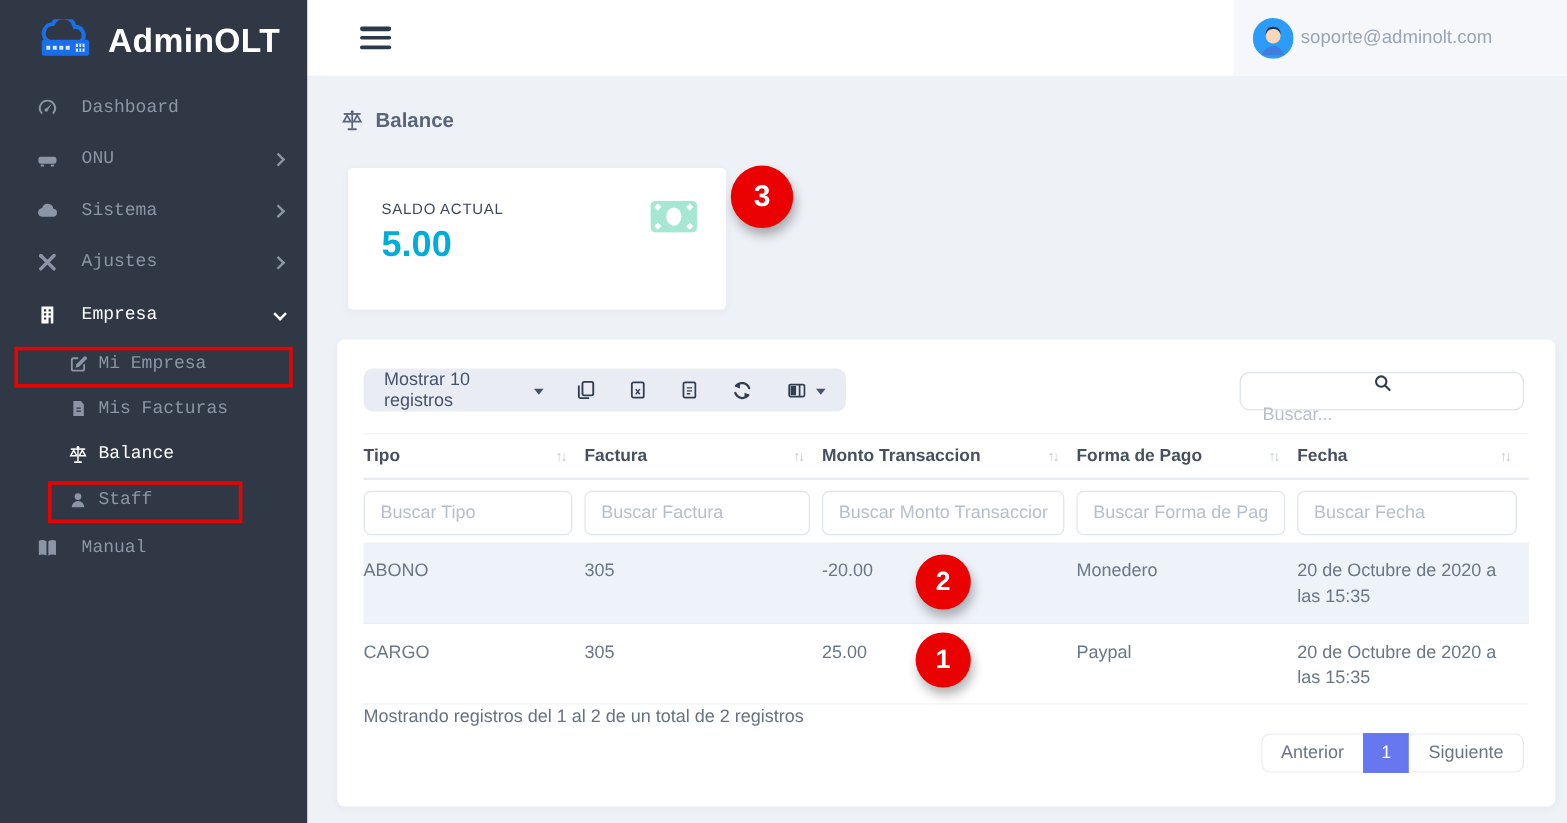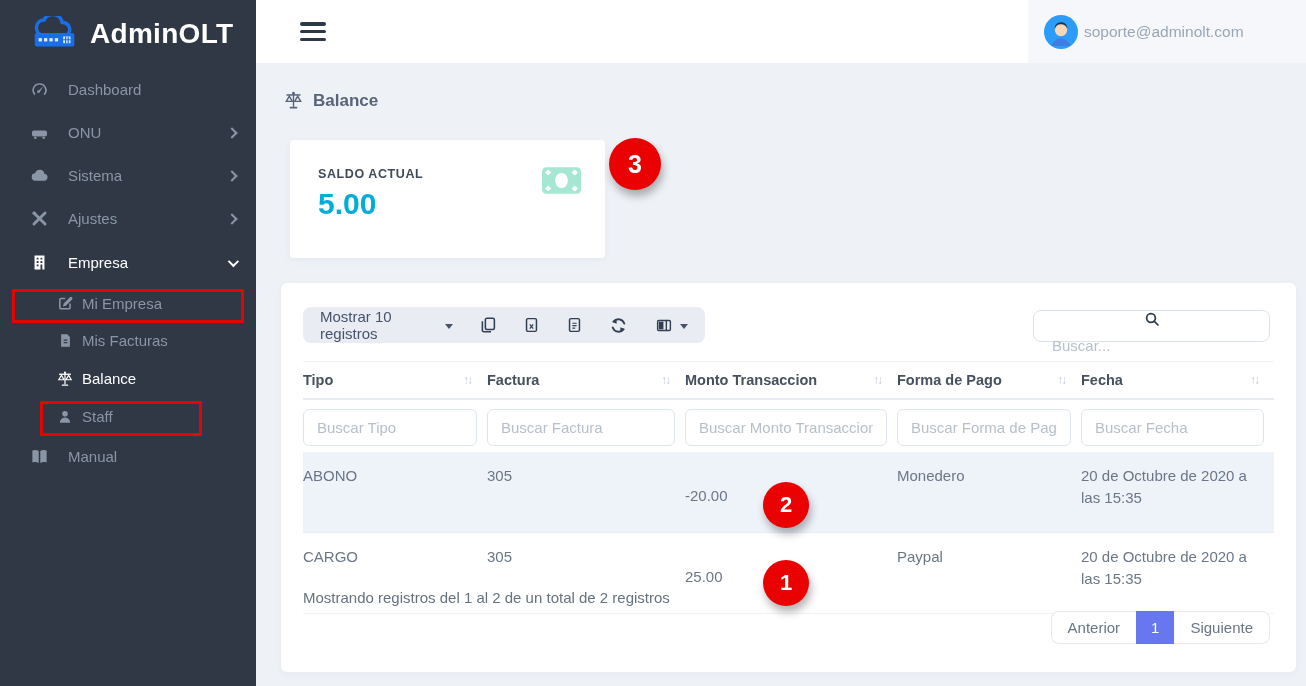--- a/index.html
+++ b/index.html
@@ -3,21 +3,21 @@
 <meta charset="utf-8">
 <style>
   * { margin:0; padding:0; box-sizing:border-box; }
   html,body { width:1306px; height:686px; overflow:hidden; }
   body { font-family:"Liberation Sans", sans-serif; background:#eef1f6; position:relative; }
 
   
   .sidebar { position:absolute; left:0; top:0; width:256px; height:686px; background:#2f3844; z-index:5; }
   .brand { display:flex; align-items:center; gap:8px; padding:16px 0 12px 28px; }
   .brand-text { color:#fff; font-size:28px; font-weight:800; letter-spacing:.3px; }
-  .nav { margin-top:4px; }
+  .nav { margin-top:4px;font-family:Liberation Mono, monospace; }
   .nav-item { height:43px; display:flex; align-items:center; padding:0 20px 0 28px; color:#8a96a6; font-size:15px; cursor:pointer; }
   .nav-item .nav-icon { width:22px; margin-right:18px; display:flex; justify-content:center; align-items:center; }
   .nav-item.active { color:#fff; }
   .nav-item.tall { height:45px; }
   .chev { margin-left:auto; width:8px; height:8px; border-right:2px solid currentColor; border-bottom:2px solid currentColor; }
   .chev.right { transform:rotate(-45deg); }
   .chev.down { transform:rotate(45deg) translateY(-2px); }
   .subnav .nav-item { height:37px; padding-left:56px; font-size:15px; }
   .subnav .nav-item.tall2 { height:39px; }
   .subnav .nav-icon { width:18px; margin-right:8px; }
@@ -31,21 +31,21 @@
   .hamburger { position:absolute; left:44px; top:22px; width:26px; cursor:pointer; }
   .hamburger div { height:3.6px; background:#2b3949; border-radius:2px; margin-bottom:4.2px; }
   .user-box { position:absolute; right:0; top:0; height:63px; width:278px; background:#f5f7fa; display:flex; align-items:center; gap:6px; padding-left:16px; cursor:pointer; }
   .user-email { color:#9aa6b5; font-size:15.5px; }
 
   
   .content { position:absolute; left:256px; top:63px; width:1050px; height:623px; }
   .page-title { position:absolute; left:27px; top:27px; display:flex; align-items:center; gap:9px; color:#59647a; font-size:17px; font-weight:700; }
 
   .saldo-card { position:absolute; left:34px; top:77px; width:315px; height:118px; background:#fff; border-radius:4px; box-shadow:0 2px 8px rgba(60,70,90,.05); }
-  .saldo-label { position:absolute; left:28px; top:27px; font-size:12.5px; font-weight:700; letter-spacing:.6px; color:#3f4a59; }
+  .saldo-label { position:absolute; left:28px; top:27px; font-size:12.5px; font-weight:400; letter-spacing:.6px; color:#3f4a59; }
   .saldo-value { position:absolute; left:28px; top:47px; font-size:30px; font-weight:700; color:#00add8; }
   .money-icon { position:absolute; left:252px; top:27px; }
 
   .red-badge { background:#ea0202; color:#fff; border-radius:50%; display:flex; align-items:center; justify-content:center; font-weight:700; box-shadow:2px 6px 9px rgba(0,0,0,.3); }
   .badge-card { position:absolute; top:-2px; right:-56px; width:52px; height:52px; font-size:25px; }
   .badge-row { position:absolute; left:78px; width:46px; height:46px; font-size:22px; }
 
   
   .table-card { position:absolute; left:25px; top:220px; width:1015px; height:389px; background:#fff; border-radius:6px; box-shadow:0 2px 8px rgba(60,70,90,.04); }
   .toolbar { position:absolute; left:22px; top:24px; width:402px; height:36px; background:#e9edf3; border-radius:8px; display:flex; align-items:center; padding:0 17px; color:#47536b; }
@@ -60,21 +60,21 @@
   .thead { position:absolute; left:22px; right:22px; top:78px; height:39px; border-top:1px solid #f0f2f6; border-bottom:2px solid #e8ebf1; align-items:center; }
   .th { display:flex; align-items:center; justify-content:space-between; padding-right:16px; font-size:14.5px; font-weight:700; color:#47505f; cursor:pointer; }
   .sort { color:#c3cbd6; font-size:12px; letter-spacing:-2px; }
   .tfilters { position:absolute; left:22px; right:22px; top:119px; height:50px; align-items:center; }
   .tfilters input { width:calc(100% - 10px); height:37px; border:1px solid #dfe5ec; border-radius:6px; padding:0 13px; font-size:15px; color:#6b7787; font-family:"Liberation Sans",sans-serif; outline:none; }
   .tfilters input::placeholder { color:#b7c0ca; }
   .tbody { position:absolute; left:22px; right:22px; top:169px; }
   .trow { align-items:start; min-height:60px; border-bottom:1px solid #f1f3f7; font-size:15px; color:#6b7787; }
   .trow.stripe { background:#eef2f9; border-bottom:1px solid #e9edf4; }
   .td { padding:13px 16px 10px 0; line-height:1.45; }
-  .td-monto { position:relative; height:60px;margin-top:20px; }
+  .td-monto { position:relative; height:60px; }
   .info-text { position:absolute; left:22px; top:306px; font-size:15px; color:#66727f; }
   .pagination { position:absolute; right:26px; top:328px; display:flex; }
   .page-btn { height:33px; display:flex; align-items:center; padding:0 16px; background:#fff; border:1px solid #e6eaf0; color:#6a7686; font-size:15px; cursor:pointer; }
   .page-btn.prev { border-radius:8px 0 0 8px; border-right:none; }
   .page-btn.current { background:#6777ef; border-color:#6777ef; color:#fff; padding:0 14px; }
   .page-btn.next { border-radius:0 8px 8px 0; border-left:none; }
 </style>
 </head>
 <body>
 

